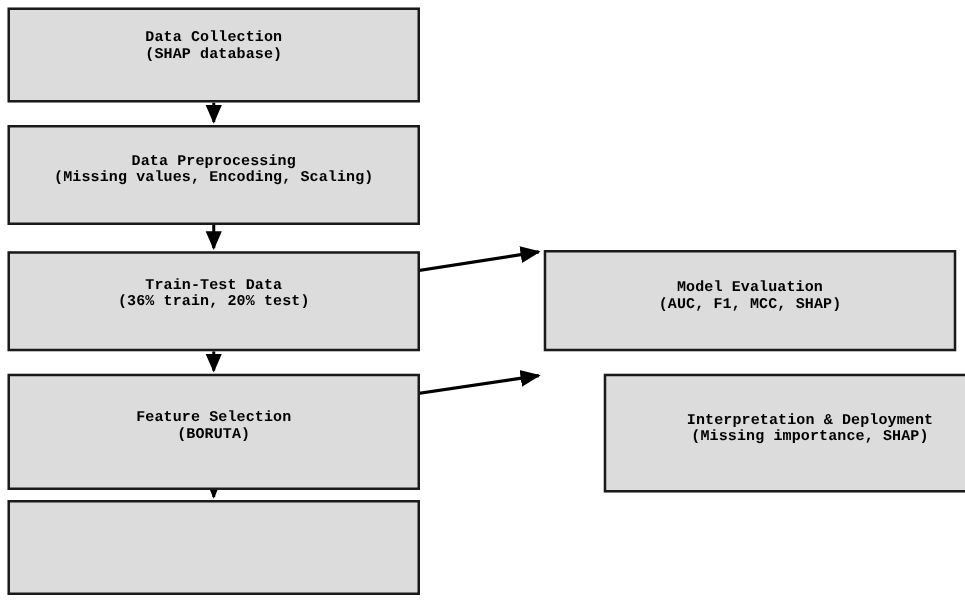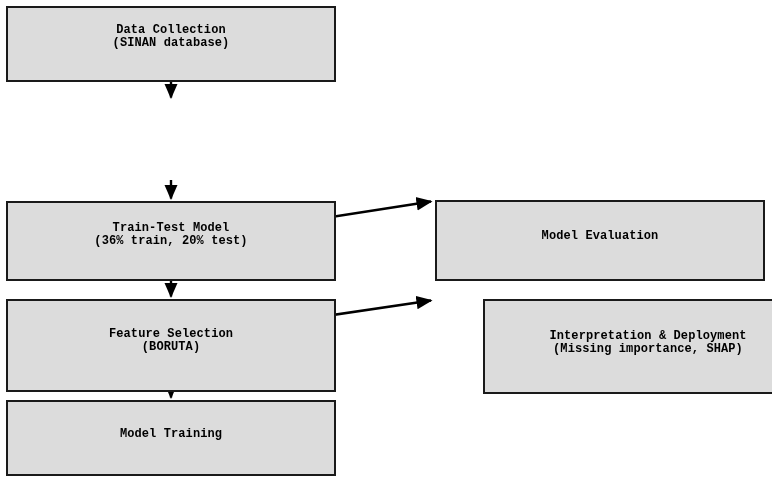--- a/index.html
+++ b/index.html
@@ -92,48 +92,54 @@
     <line x1="171" y1="380" x2="171" y2="397.5" stroke="#000000" stroke-width="2.4" marker-end="url(#arrowhead)"></line>
 
     <line x1="215" y1="235" x2="431" y2="201.5" stroke="#000000" stroke-width="2.6" marker-end="url(#arrowhead-thin)"></line>
 
     <line x1="218" y1="332" x2="431" y2="300.5" stroke="#000000" stroke-width="2.6" marker-end="url(#arrowhead-thin)"></line>
   </svg>
 
   <div class="node" id="node-data-collection">
     <div class="text-block">
       <div class="node-title">Data Collection</div>
-      <div class="node-sub">(SINAN database)</div>
+      <div class="node-sub">(SHAP database)</div>
     </div>
   </div>
 
+  <div class="node" id="node-data-preprocessing">
+    <div class="text-block">
+      <div class="node-title">Data Preprocessing</div>
+      <div class="node-sub">(Missing values, Encoding, Scaling)</div>
+    </div>
+  </div>
 
   <div class="node" id="node-train-test-split">
     <div class="text-block">
-      <div class="node-title">Train-Test Model</div>
+      <div class="node-title">Train-Test Data</div>
       <div class="node-sub">(36% train, 20% test)</div>
     </div>
   </div>
 
   <div class="node" id="node-feature-selection">
     <div class="text-block">
       <div class="node-title">Feature Selection</div>
       <div class="node-sub">(BORUTA)</div>
     </div>
   </div>
 
   <div class="node" id="node-model-training">
     <div class="text-block">
-      <div class="node-title">Model Training</div>
     </div>
   </div>
 
   <div class="node" id="node-model-evaluation">
     <div class="text-block">
       <div class="node-title">Model Evaluation</div>
+      <div class="node-sub">(AUC, F1, MCC, SHAP)</div>
     </div>
   </div>
 
   <div class="node" id="node-interpretation">
     <div class="text-block">
       <div class="node-title">Interpretation &amp; Deployment</div>
       <div class="node-sub">(Missing importance, SHAP)</div>
     </div>
   </div>
 

